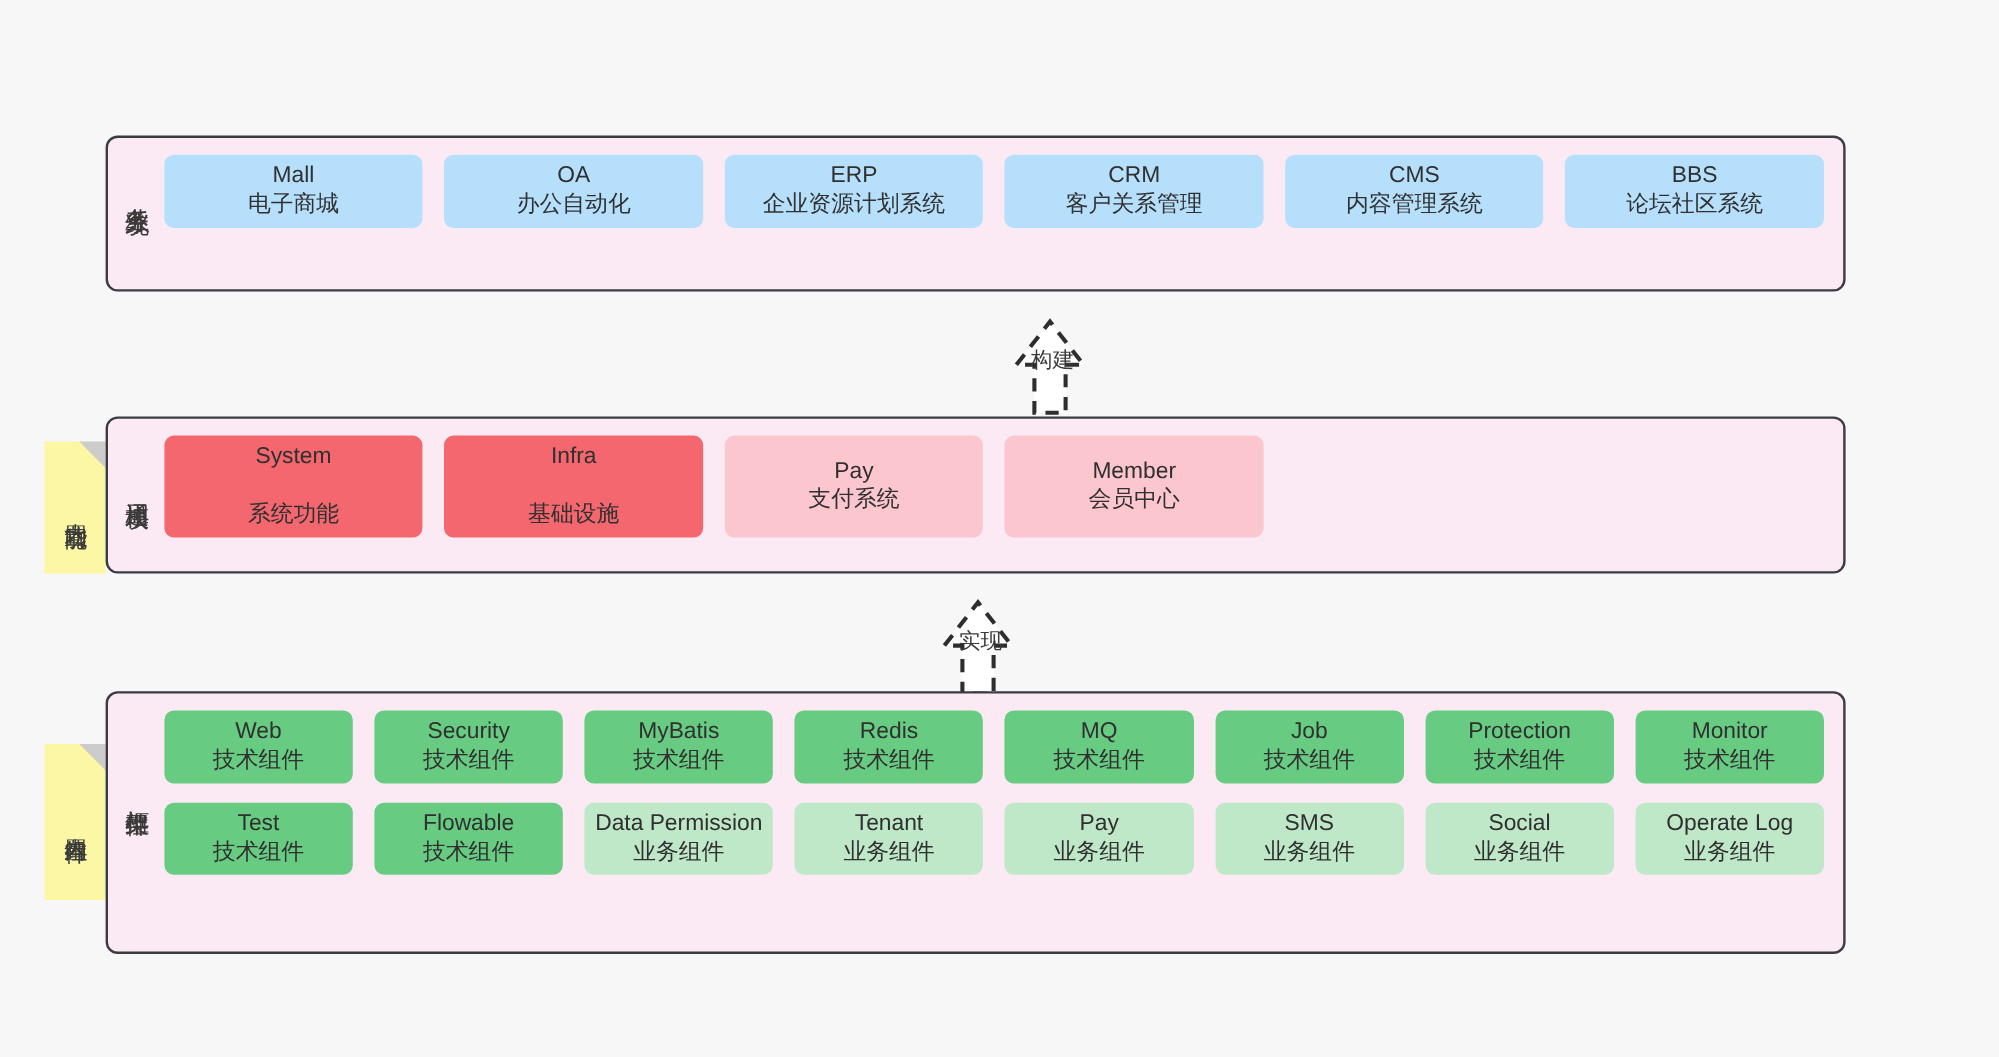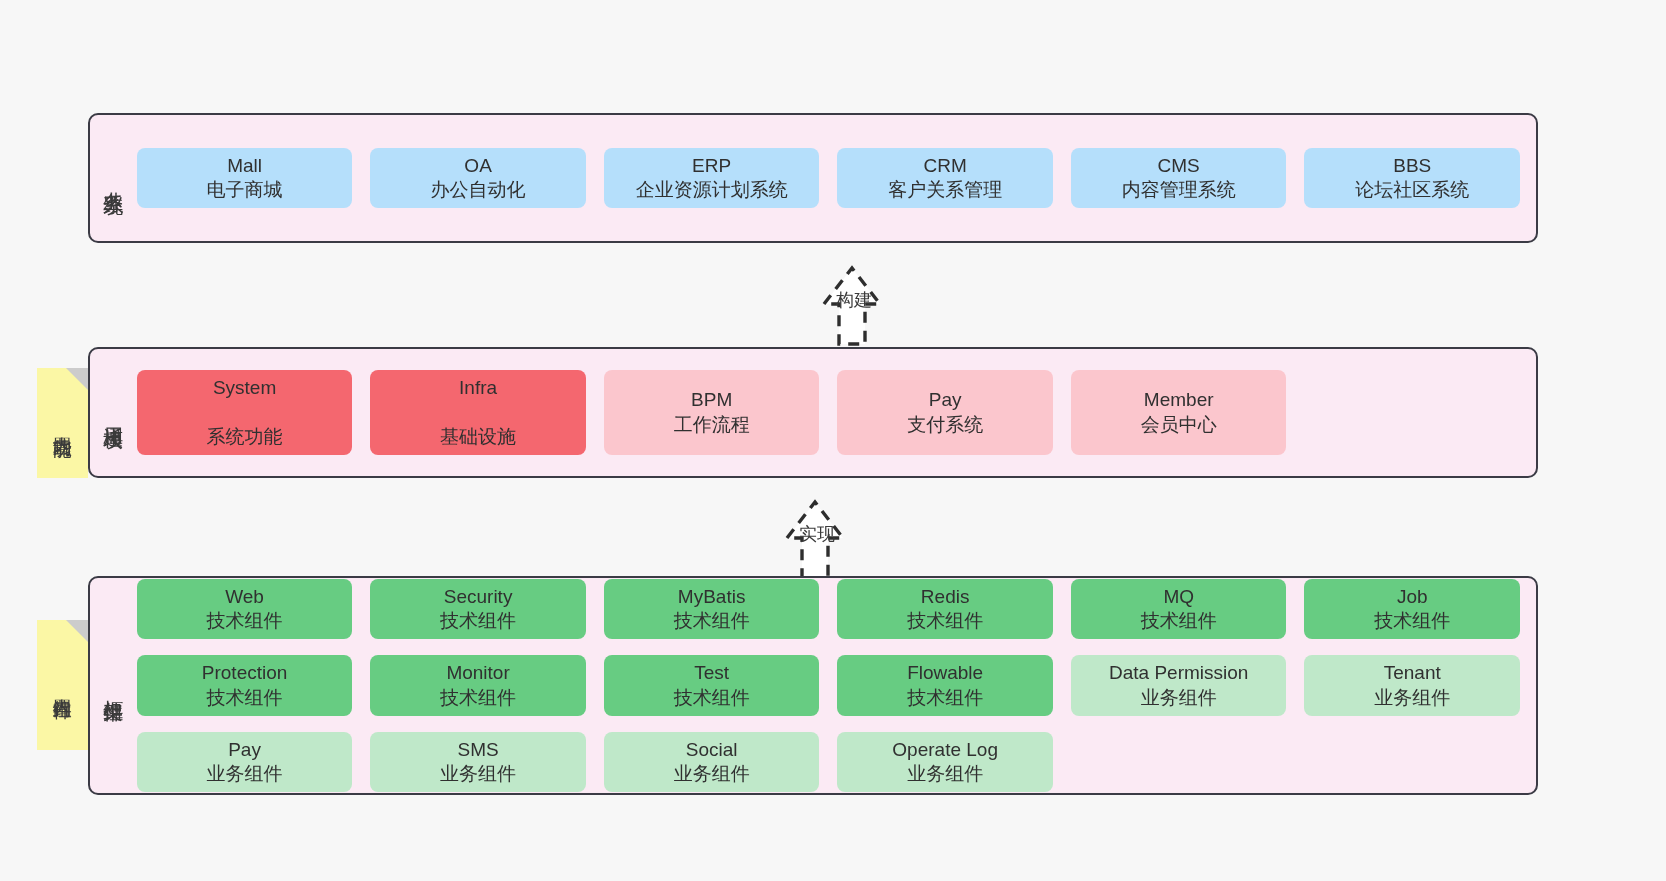--- a/index.html
+++ b/index.html
@@ -25,21 +25,21 @@
   }
 
   
   .layer {
     position: absolute;
     background: #fbeaf4;
     border: 2px solid #3b3b45;
     border-radius: 10px;
     box-sizing: border-box;
     display: flex;
-    align-items: center;
+    align-items: flex-start;
   }
   .layer-inner {
     display: flex;
     align-items: center;
     width: 100%;
     box-sizing: border-box;
   }
 
   
   .vtitle {
@@ -60,21 +60,21 @@
 
   
   .cards {
     flex: 1 1 auto;
     display: grid;
     gap: 16px 18px;
     padding: 14px 16px 14px 2px;
     box-sizing: border-box;
   }
   .cards.row6 { grid-template-columns: repeat(6, 1fr); }
-  .cards.row8 { grid-template-columns: repeat(6, 1fr); }
+  .cards.row8 { grid-template-columns: repeat(8, 1fr); }
 
   .card {
     border-radius: 8px;
     display: flex;
     flex-direction: column;
     align-items: center;
     justify-content: center;
     text-align: center;
     font-size: 19px;
     line-height: 1.28;
@@ -162,21 +162,21 @@
             <div class="l2">内容管理系统</div>
           </div>
           <div class="card c-blue">
             <div class="l1">BBS</div>
             <div class="l2">论坛社区系统</div>
           </div>
         </div>
     </div>
   </div>
 
-  <div class="arrow" id="arrow-build" style="left:777px; top:258px; width:150px; height:90px;text-align:center;">
+  <div class="arrow" id="arrow-build" style="left:800px; top:258px; width:150px; height:90px;text-align:center;">
     <svg width="150" height="90" viewBox="0 0 150 90" aria-hidden="true">
       <path d="M 47 46 L 75 10 L 103 46 L 88 46 L 88 86 L 62 86 L 62 46 Z" fill="#ffffff" stroke="#2e2e2e" stroke-width="3.4" stroke-dasharray="11 8" stroke-linejoin="miter"></path>
     </svg>
     <span class="alabel" style="left:59px; top:30px;">构建</span>
   </div>
 
   <div class="note" id="note-common" style="left:37px; top:368px; width:51px; height:110px;">
     <span class="fold"></span>
     <span>内置功能</span>
   </div>
@@ -187,24 +187,20 @@
       <div class="cards row6" id="common-cards">
           <div class="card c-red">
             <div class="l1">System</div>
             <div class="l2">系统功能</div>
           </div>
           <div class="card c-red">
             <div class="l1">Infra</div>
             <div class="l2">基础设施</div>
           </div>
           <div class="card c-pink">
-            <div class="l1">BPM</div>
-            <div class="l2">工作流程</div>
-          </div>
-          <div class="card c-pink">
             <div class="l1">Pay</div>
             <div class="l2">支付系统</div>
           </div>
           <div class="card c-pink">
             <div class="l1">Member</div>
             <div class="l2">会员中心</div>
           </div>
         </div>
     </div>
   </div>

